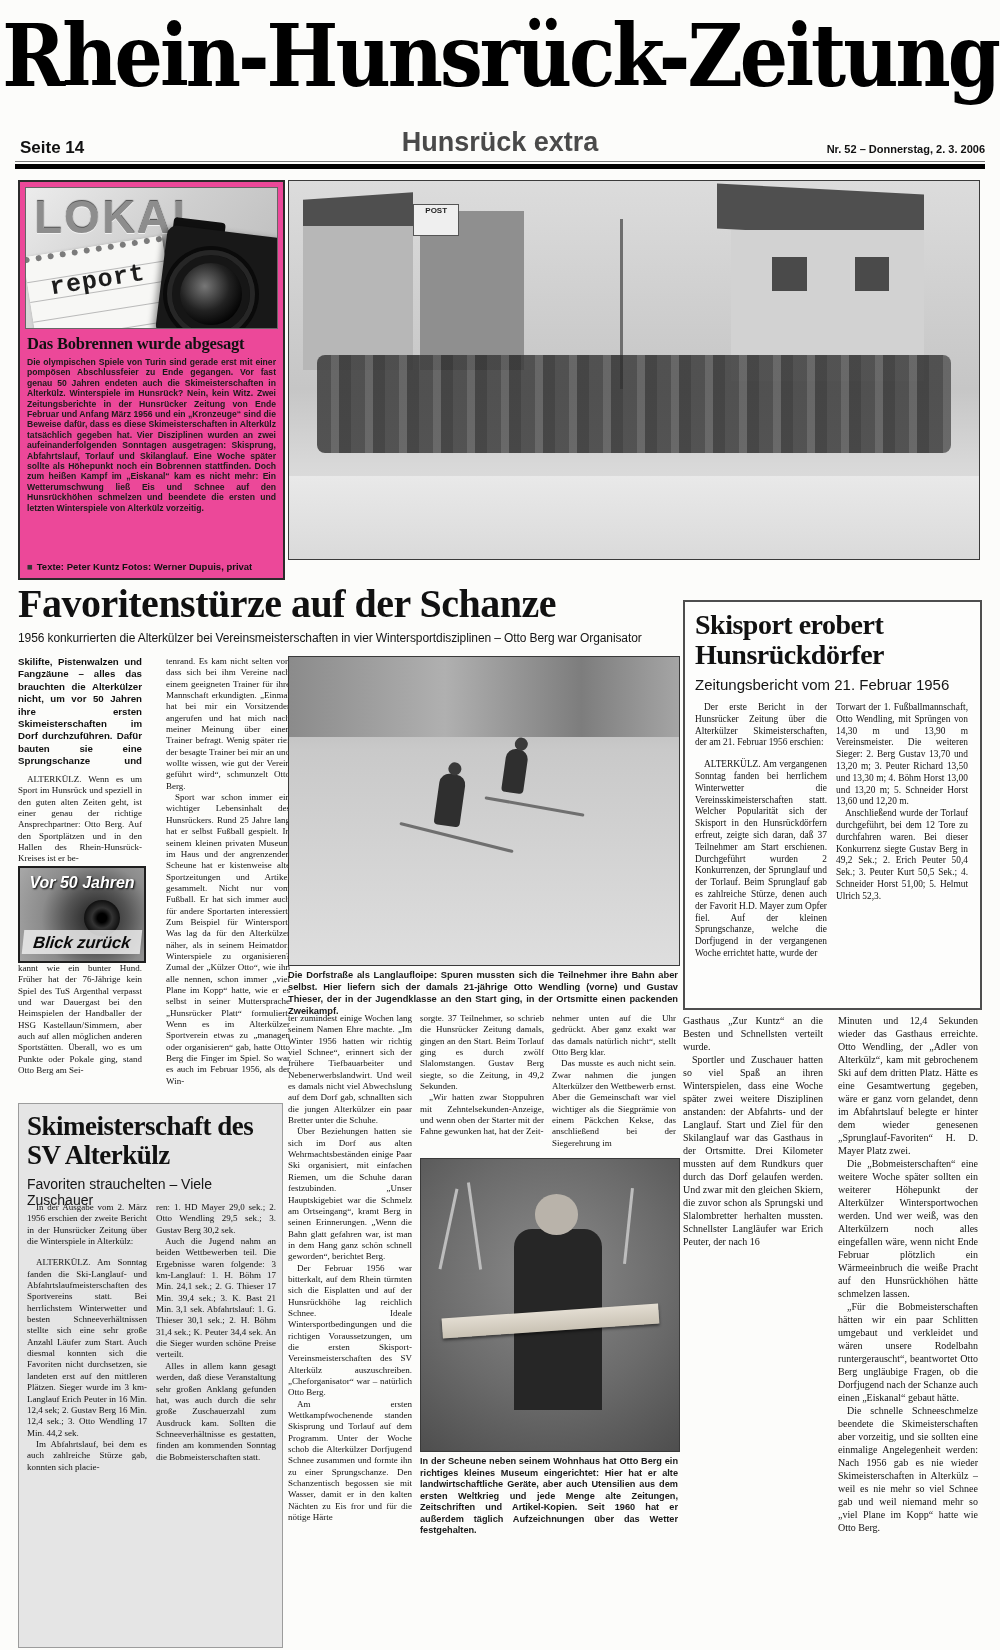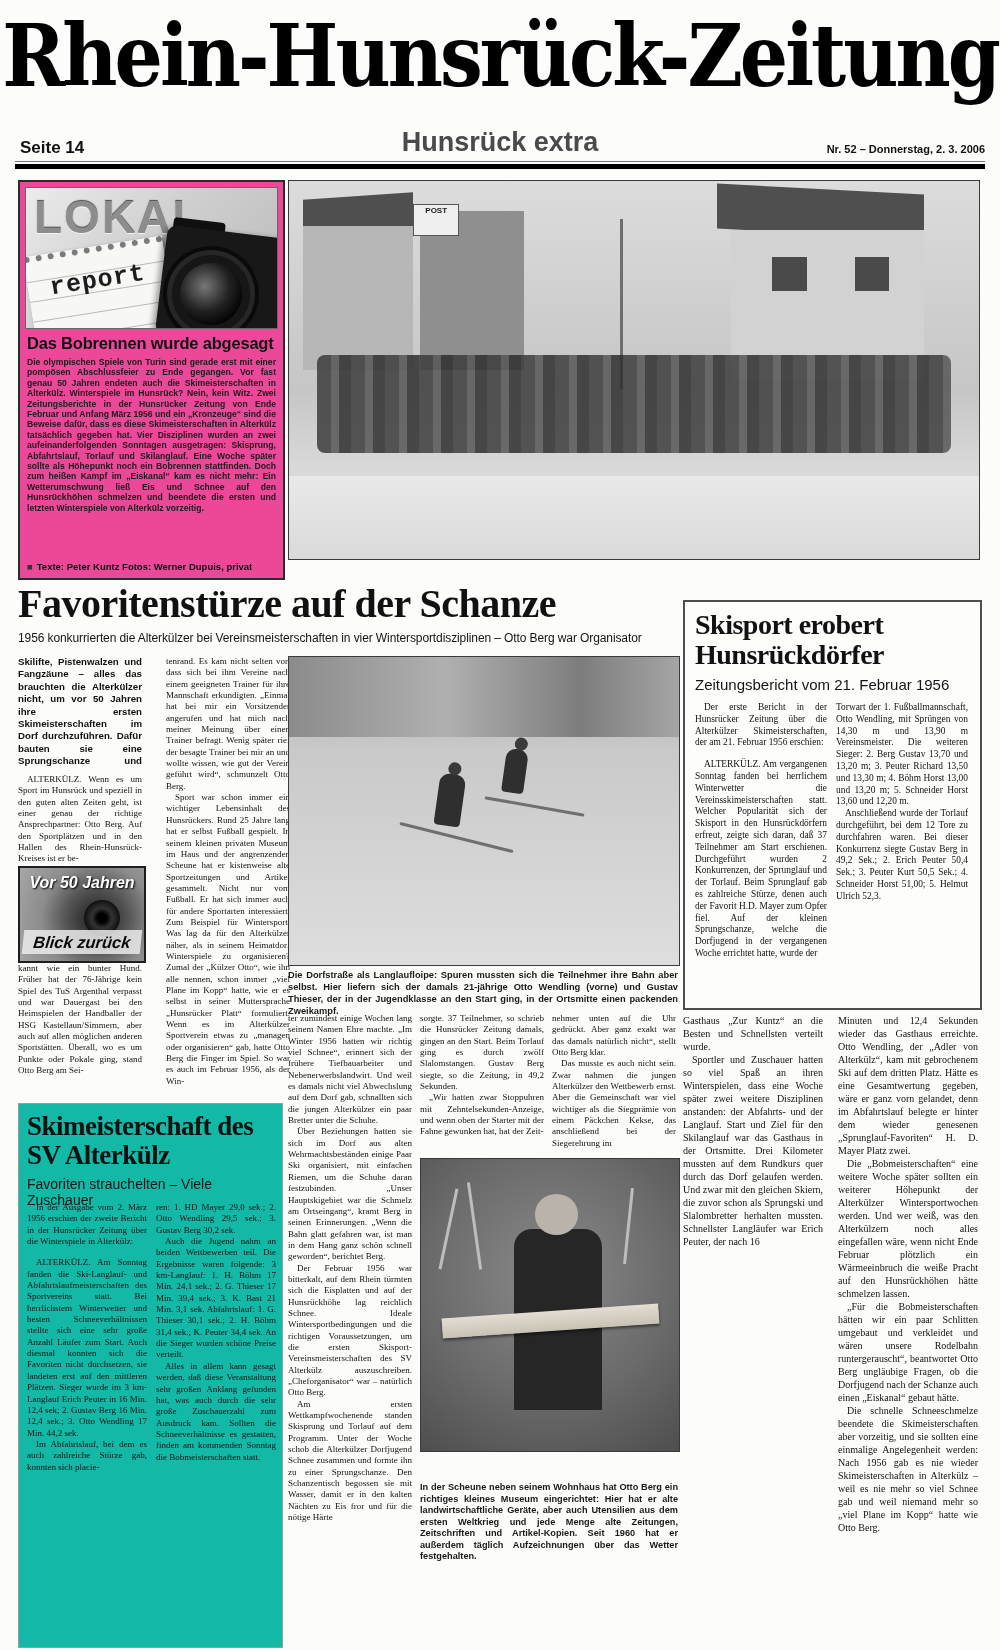--- a/index.html
+++ b/index.html
@@ -28,32 +28,32 @@
     box-shadow:2px 2px 4px rgba(0,0,0,.45);border-top:6px dotted #7b7b7b;
     background-image:repeating-linear-gradient(#f7f7f5 0 19px,#b9b9b9 19px 20px);}
   .notepad-word{position:absolute;left:22px;top:14px;font-family:"Liberation Mono",monospace;font-weight:bold;
     font-size:25px;color:#1d1d1d;letter-spacing:1px;}
   .camera-body{position:absolute;right:-14px;top:44px;width:130px;height:110px;background:#181818;border-radius:10px;
     transform:rotate(7deg);box-shadow:-3px 2px 6px rgba(0,0,0,.4);}
   .camera-top{position:absolute;right:52px;top:32px;width:52px;height:18px;background:#101010;border-radius:4px;transform:rotate(7deg);}
   .camera-lens{position:absolute;right:22px;top:62px;width:78px;height:78px;border-radius:50%;
     background:radial-gradient(circle at 42% 40%,#777 0%,#222 38%,#000 65%);
     border:5px solid #262626;box-shadow:0 0 0 4px #0a0a0a,inset 0 0 0 8px #161616;}
-  .lokal-head{position:absolute;top:152px;left:7px;right:7px;font-size:16.5px;font-weight:bold;letter-spacing:-0.2px;}
+  .lokal-head{position:absolute;top:152px;left:7px;right:7px;font-size:16.5px;font-weight:bold;letter-spacing:-0.2px;font-family:Liberation Serif, serif;}
   .lokal-body{position:absolute;top:175px;left:7px;right:7px;height:192px;font-size:8.6px;line-height:10.4px;
     font-weight:bold;text-align:justify;overflow:hidden;color:#1a1a1a;}
   .lokal-credits{position:absolute;left:7px;bottom:6px;font-size:9.5px;font-weight:bold;}
   .credit-marker{color:#333;margin-right:4px;}
 
   
   .photo{border:1px solid #3a3a3a;overflow:hidden;background:#cbcbcb;}
   .cap{font-weight:bold;color:#1a1a1a;}
   .top-cap{top:562px;left:289px;width:690px;font-size:9px;letter-spacing:-0.1px;white-space:nowrap;overflow:hidden;}
   .mid-cap{top:969px;left:288px;width:390px;font-size:9.3px;line-height:12.1px;text-align:justify;}
-  .bot-cap{top:1456px;left:420px;width:258px;font-size:9.2px;line-height:11.5px;text-align:justify;margin-top:26px;}
+  .bot-cap{top:1456px;left:420px;width:258px;font-size:9.2px;line-height:11.5px;text-align:justify;}
 
   
   .sky{position:absolute;inset:0;background:linear-gradient(#dcdcdc 0%,#c6c6c6 55%,#d8d8d8 75%,#e8e8e8 100%);}
   .bld{position:absolute;background:#c2c2c2;}
   .roof{position:absolute;background:#4f4f4f;}
   .crowd{position:absolute;left:4%;right:4%;top:46%;height:26%;border-radius:8px;
     background:repeating-linear-gradient(90deg,#3c3c3c 0 14px,#565656 14px 22px,#2e2e2e 22px 34px);opacity:.85;}
   .snow{position:absolute;left:0;right:0;bottom:0;height:22%;background:linear-gradient(#e9e9e9,#dadada);}
   .post-sign{position:absolute;left:18%;top:6%;width:44px;height:30px;background:#efefef;border:1px solid #555;
     font-size:8px;font-weight:bold;text-align:center;line-height:12px;color:#222;}
@@ -86,21 +86,21 @@
   .blick-box{top:866px;left:18px;width:124px;height:93px;border:2px solid #1e1e1e;overflow:hidden;
     background:radial-gradient(circle at 62% 55%,#1c1c1c 0%,#555 34%,#8c8c8c 60%,#a8a8a8 100%);}
   .blick-iris{position:absolute;left:52%;top:34%;width:36px;height:36px;border-radius:50%;
     background:radial-gradient(circle,#000 18%,#333 40%,#101010 70%);}
   .blick-top{position:absolute;top:6px;left:0;right:0;text-align:center;color:#fff;font-weight:bold;font-style:italic;
     font-size:16px;text-shadow:1px 1px 2px #000;}
   .blick-strip{position:absolute;left:3px;right:3px;bottom:7px;height:24px;background:rgba(235,235,235,.85);
     text-align:center;font-weight:bold;font-style:italic;font-size:16.5px;line-height:24px;color:#0a0a0a;transform:skewX(-6deg);}
 
   
-  .sv-box{top:1103px;left:18px;width:263px;height:543px;border:1px solid #9c9c9c;background:#14b8a6;overflow:hidden;}
+  .sv-box{top:1103px;left:18px;width:263px;height:543px;border:1px solid #9c9c9c;background:#e5e5e5;overflow:hidden;}
   .sv-head{position:absolute;top:8px;left:8px;width:247px;font-weight:bold;font-size:27px;line-height:29px;letter-spacing:-0.5px;}
   .sv-sub{position:absolute;top:72px;left:8px;width:247px;font-size:14px;color:#151515;}
   .sv-col1{position:absolute;top:98px;left:8px;width:120px;height:432px;}
   .sv-col2{position:absolute;top:98px;left:137px;width:120px;height:432px;}
 
   .ski-box{top:600px;left:683px;width:295px;height:406px;border:2px solid #4e4e4e;background:#fdfdfc;overflow:hidden;}
   .ski-head{position:absolute;top:8px;left:10px;width:275px;font-weight:bold;font-size:28px;line-height:30px;letter-spacing:-0.5px;}
   .ski-sub{position:absolute;top:74px;left:10px;width:275px;font-size:15px;color:#151515;}
   .ski-col1{position:absolute;top:100px;left:10px;width:132px;height:296px;font-size:9.4px;line-height:11.8px;}
   .ski-col2{position:absolute;top:100px;left:151px;width:132px;height:296px;font-size:9.4px;line-height:11.8px;}

